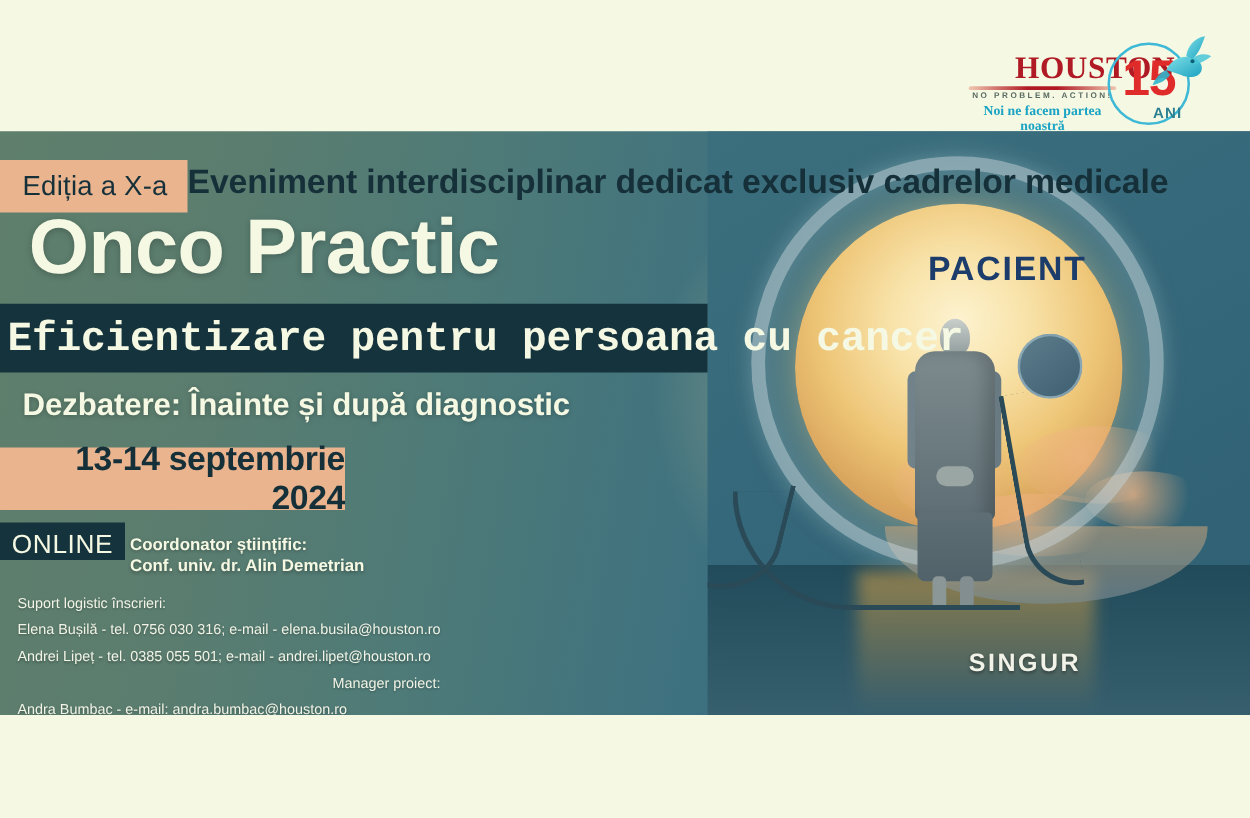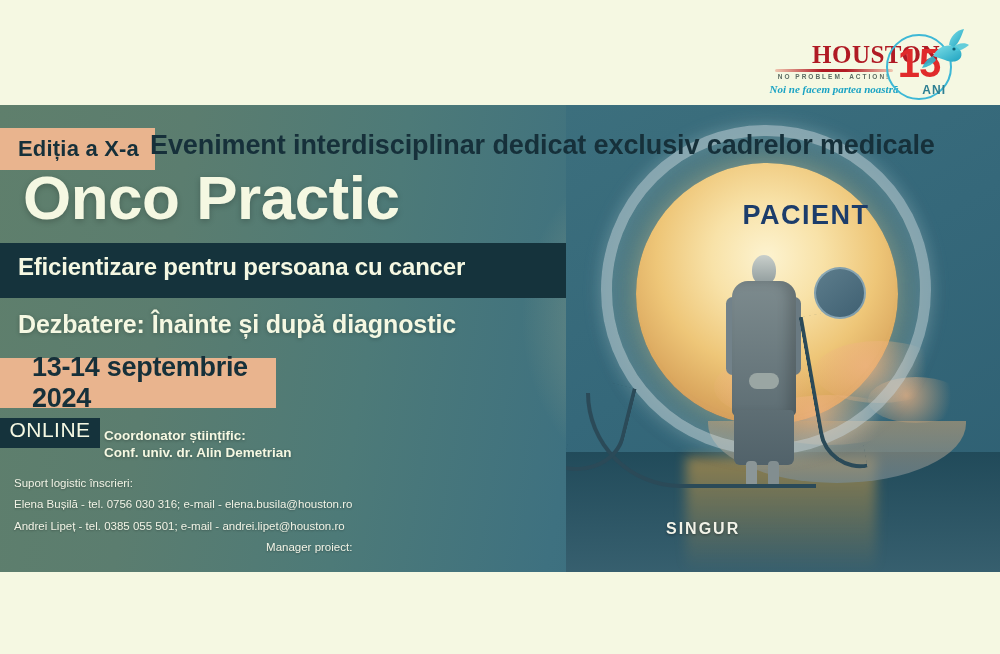--- a/index.html
+++ b/index.html
@@ -23,21 +23,21 @@
   .houston-rule {
     margin:2px auto 1px; height:3px; width:118px;
     background:linear-gradient(to right,#f0c7b0,#b01a24 40%,#b01a24 60%,#f0c7b0);
     border-radius:2px;
   }
   .houston-tag {
     font-family:"Liberation Sans", sans-serif;
     font-size:6.5px; letter-spacing:2px; color:#5c6b62; font-weight:bold;
   }
   .houston-sub {
-    font-family:"Liberation Serif", serif; font-style:italic;
+    font-family:"Liberation Serif", serif; 
     font-size:11px; color:#1aa3c4; font-weight:bold; margin-top:3px;
   }
 
   .ani-badge { position:absolute; left:886px; top:26px; width:80px; height:80px; }
   .ani-ring {
     position:absolute; left:0; top:8px; width:66px; height:66px;
     border:2px solid #3db8d6; border-radius:50%;
   }
   .ani-num {
     position:absolute; left:6px; top:17px; width:54px;
@@ -141,69 +141,70 @@
     border-right:4px solid #2b4a58; border-bottom:4px solid #2b4a58;
     border-bottom-right-radius:70px 60px;
     transform:rotate(14deg);
   }
 
   .label-pacient {
     position:absolute; left:120px; top:95px; width:240px; text-align:center;
     font-weight:bold; font-size:27px; letter-spacing:1.5px; color:#1c3d6b;
   }
   .label-singur {
-    position:absolute; left:100px; top:415px; width:260px; 
-    font-weight:bold; font-size:16px; letter-spacing:2px; color:#f2f3e8;
+    position:absolute; left:124px; top:415px; width:260px; text-align:center;
+    font-weight:bold; font-size:20px; letter-spacing:2px; color:#f2f3e8;
     text-shadow:0 1px 3px rgba(0,0,0,0.4);
   }
 
   
   .editia-badge {
     position:absolute; left:0; top:23px; height:42px;
     background:#e9b48e; color:#16303a;
     display:flex; align-items:center;
     padding:0 16px 0 18px;
-    font-weight:bold; font-size:22px; letter-spacing:0.2px;
+    font-weight:normal; font-size:22px; letter-spacing:0.2px;
   }
   .eveniment {
     position:absolute; left:150px; top:25px;
     font-weight:bold; font-size:27px; color:#16303a; letter-spacing:-0.1px;
     white-space:nowrap;
   }
   .onco-title {
     position:absolute; left:23px; top:62px;
     font-weight:bold; font-size:62px; color:#f5f8e2;
     letter-spacing:-0.5px; line-height:1;
     text-shadow:0 2px 6px rgba(0,0,0,0.22);
   }
   .efic-band {
     position:absolute; left:0; top:138px; width:566px; height:55px;
     background:#15333c;
   }
   .efic-text {
-    position:absolute; left:18px; top:148px;
-    font-weight:bold; font-size:24px; color:#f5f8e2; letter-spacing:-0.2px;
+    position:absolute; left:6px; top:148px;
+    font-weight:bold; font-size:33px; color:#f5f8e2; letter-spacing:-0.2px;
     white-space:nowrap;
+    font-family:Liberation Mono, monospace;
   }
   .dezbatere {
     position:absolute; left:18px; top:205px;
     font-weight:bold; font-size:25px; color:#f5f8e2; letter-spacing:-0.1px;
     white-space:nowrap;
     text-shadow:0 1px 4px rgba(0,0,0,0.25);
   }
   .date-badge {
     position:absolute; left:0; top:253px; width:276px; height:50px;
     background:#e9b48e;
-    display:flex; align-items:center; padding-left:32px;
+    display:flex; align-items:center; padding-left:32px;text-align:right;
   }
   .date-text { font-weight:bold; font-size:27px; color:#16303a; letter-spacing:-0.3px; }
 
   .online-box {
     position:absolute; left:0; top:313px; width:100px; height:30px;
-    background:#15333c; display:flex; align-items:flex-start; justify-content:center;
+    background:#15333c; display:flex; align-items:flex-end; justify-content:center;
   }
   .online-text { font-size:21px; color:#f5f8e2; letter-spacing:0.5px; }
   .coord {
     position:absolute; left:104px; top:322px;
     font-size:13.5px; font-weight:bold; color:#f5f8e2; line-height:1.28;
     text-shadow:0 1px 3px rgba(0,0,0,0.3);
   }
 
   .contacts {
     position:absolute; left:14px; top:368px;
@@ -302,16 +303,17 @@
     <div class="coord">
       <div>Coordonator științific:</div>
       <div>Conf. univ. dr. Alin Demetrian</div>
     </div>
 
     <div class="contacts">
       <div>Suport logistic înscrieri:</div>
       <div>Elena Bușilă - tel. 0756 030 316;  e-mail - elena.busila@houston.ro</div>
       <div>Andrei Lipeț  - tel. 0385 055 501;  e-mail - andrei.lipet@houston.ro</div>
       <div class="indent">Manager proiect:</div>
+      <div>Andra Bumbac - e-mail: andra.bumbac@houston.ro</div>
     </div>
 
   </div>
 </div>
 
 </body></html>

